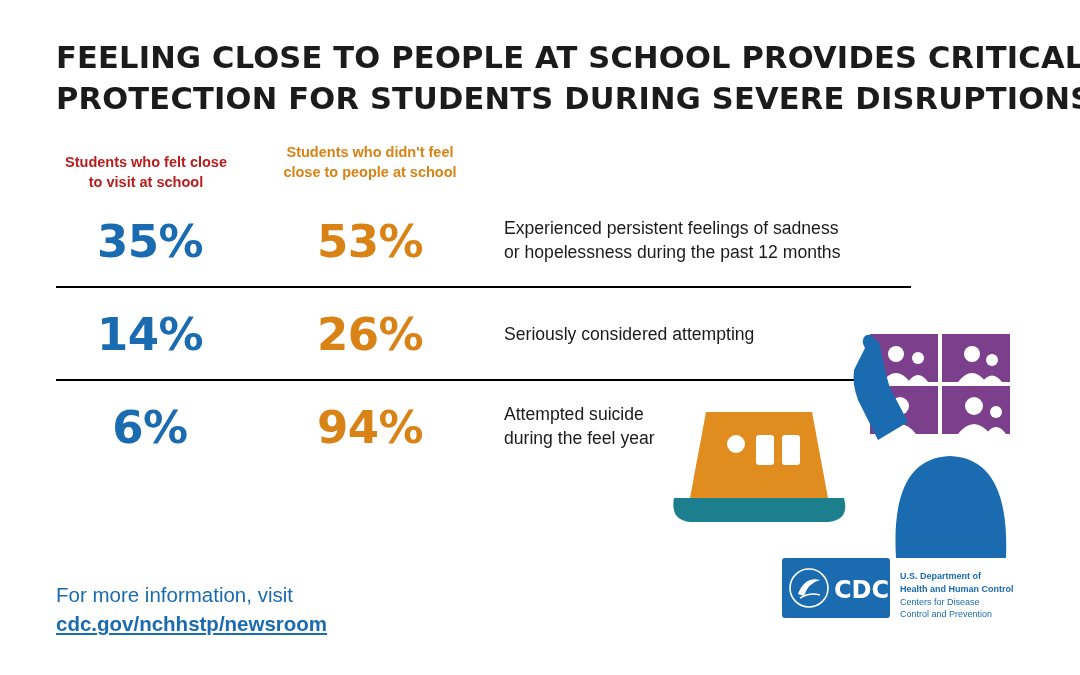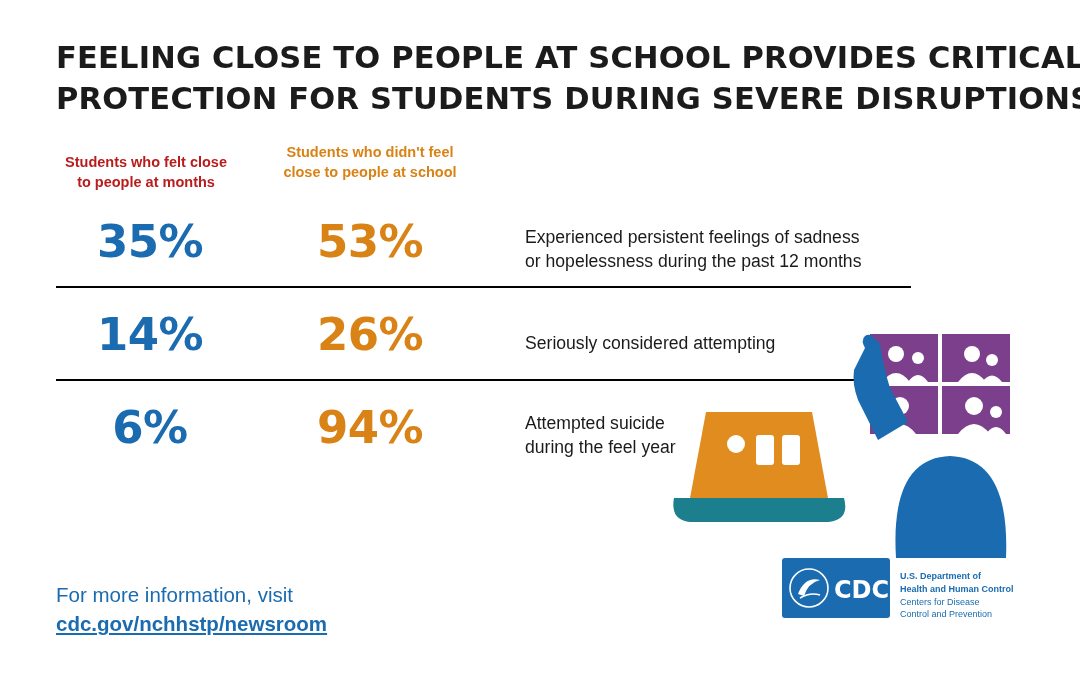--- a/index.html
+++ b/index.html
@@ -92,28 +92,27 @@
     color: #1a6bb0;
   }
   .row .pct.orange {
     left: 206px;
     width: 216px;
     text-align: center;
     color: #d98215;
   }
   .row .desc {
     position: absolute;
-    left: 469px;
+    left: 448px;
     top: 50%;
     transform: translateY(-50%);
     width: 420px;
     font-size: 17.6px;
     line-height: 1.42;
     color: #1b1b1b;
-    margin-top: 9px;
   }
   .row .desc .l { display: block; white-space: nowrap; }
 
   
   .footer {
     position: absolute;
     left: 56px;
     top: 580px;
     font-size: 20.5px;
     line-height: 1.42;
@@ -170,21 +169,21 @@
 
 <div id="infographic">
 
   <div class="title">
     <span class="line">FEELING CLOSE TO PEOPLE AT SCHOOL PROVIDES CRITICAL</span>
     <span class="line">PROTECTION FOR STUDENTS DURING SEVERE DISRUPTIONS</span>
   </div>
 
   <div class="col-head blue">
     <span class="l">Students who felt close</span>
-    <span class="l">to people at months</span>
+    <span class="l">to visit at school</span>
   </div>
   <div class="col-head orange">
     <span class="l">Students who didn't feel</span>
     <span class="l">close to people at school</span>
   </div>
 
   <div class="rows">
 
     <div class="row">
       <div class="pct blue">35%</div>

